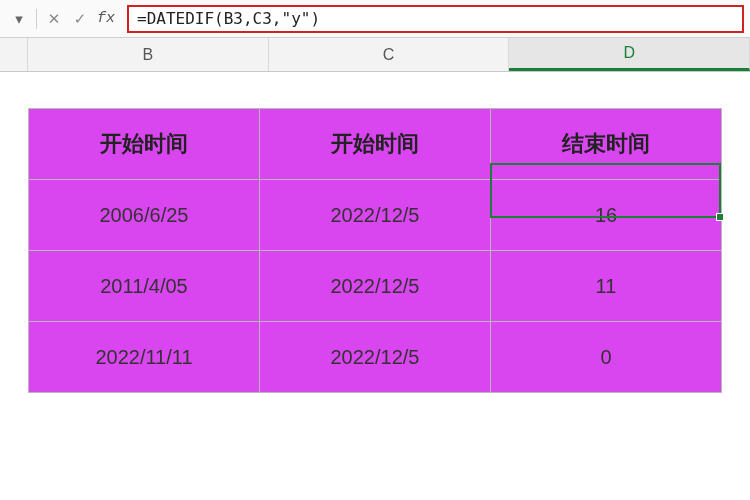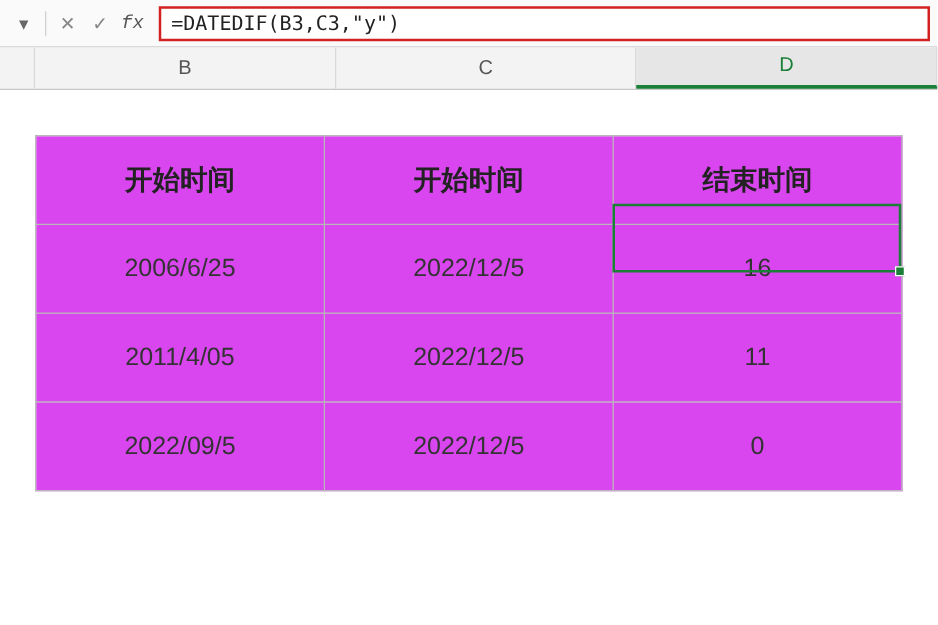--- a/index.html
+++ b/index.html
@@ -161,21 +161,21 @@
           <td id="cell-1-start">2006/6/25</td>
           <td id="cell-1-end">2022/12/5</td>
           <td id="cell-1-diff">16</td>
         </tr>
         <tr>
           <td id="cell-2-start">2011/4/05</td>
           <td id="cell-2-end">2022/12/5</td>
           <td id="cell-2-diff">11</td>
         </tr>
         <tr>
-          <td id="cell-5-start">2022/09/5</td>
+          <td id="cell-5-start">2022/11/11</td>
           <td id="cell-5-end">2022/12/5</td>
           <td id="cell-5-diff">0</td>
         </tr>
       </tbody>
   </table>
   <div class="selcell" id="selcell" style="left: 489.5px; top: 90.5px; width: 231px; height: 55px;">
     <div class="handle"></div>
   </div>
 </div>
 

